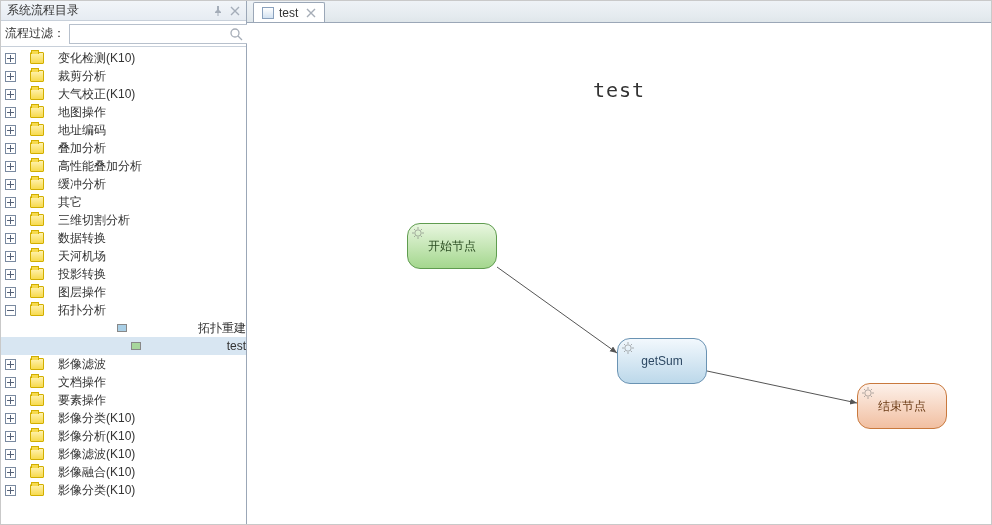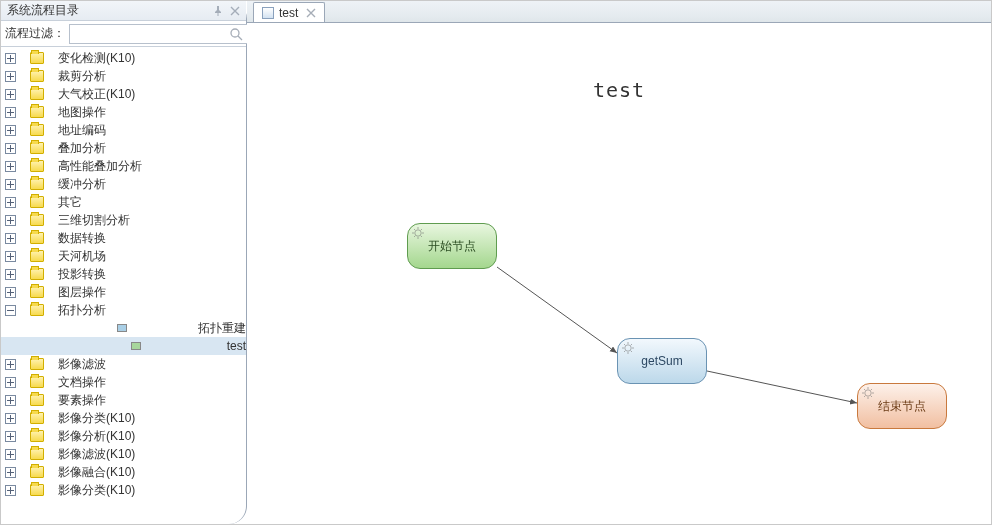--- a/index.html
+++ b/index.html
@@ -1,19 +1,19 @@
 <!DOCTYPE html>
 <html><head>
 <meta charset="utf-8">
 <style>
   *{box-sizing:border-box;margin:0;padding:0;}
   body{font-family:"Microsoft YaHei","SimSun",Arial,sans-serif;font-size:12px;color:#333;background:#fff;width:992px;height:525px;overflow:hidden;}
   .root{display:flex;height:525px;border:1px solid #c9c9c9;}
   
-  .sidebar{width:246px;flex:0 0 246px;display:flex;flex-direction:column;border-right:1px solid #9ba7b7;background:#fff;border-radius:18px;}
+  .sidebar{width:246px;flex:0 0 246px;display:flex;flex-direction:column;border-right:1px solid #9ba7b7;background:#fff;}
   .side-title{height:20px;background:linear-gradient(#f2f5f9,#e6ecf2);border-bottom:1px solid #c8d0da;display:flex;align-items:center;padding:0 6px;font-size:12px;color:#333;}
   .side-title .t{flex:1;}
   .pin-icon{width:12px;height:12px;margin-right:6px;opacity:.55;}
   .x-icon{width:10px;height:10px;opacity:.55;}
   .filter-bar{height:26px;display:flex;align-items:center;padding:2px 4px;border-bottom:1px solid #c8d0da;background:#fff;}
   .filter-label{margin-right:4px;white-space:nowrap;}
   .filter-box{flex:1;height:20px;border:1px solid #b7c0cc;border-radius:0;display:flex;align-items:center;padding:0 4px;background:#fff;}
   .filter-box input{flex:1;border:none;outline:none;font-size:12px;background:transparent;}
   .search-icon{width:14px;height:14px;opacity:.6;}
   .tree{flex:1;overflow:auto;padding:2px 0 4px 0;}

